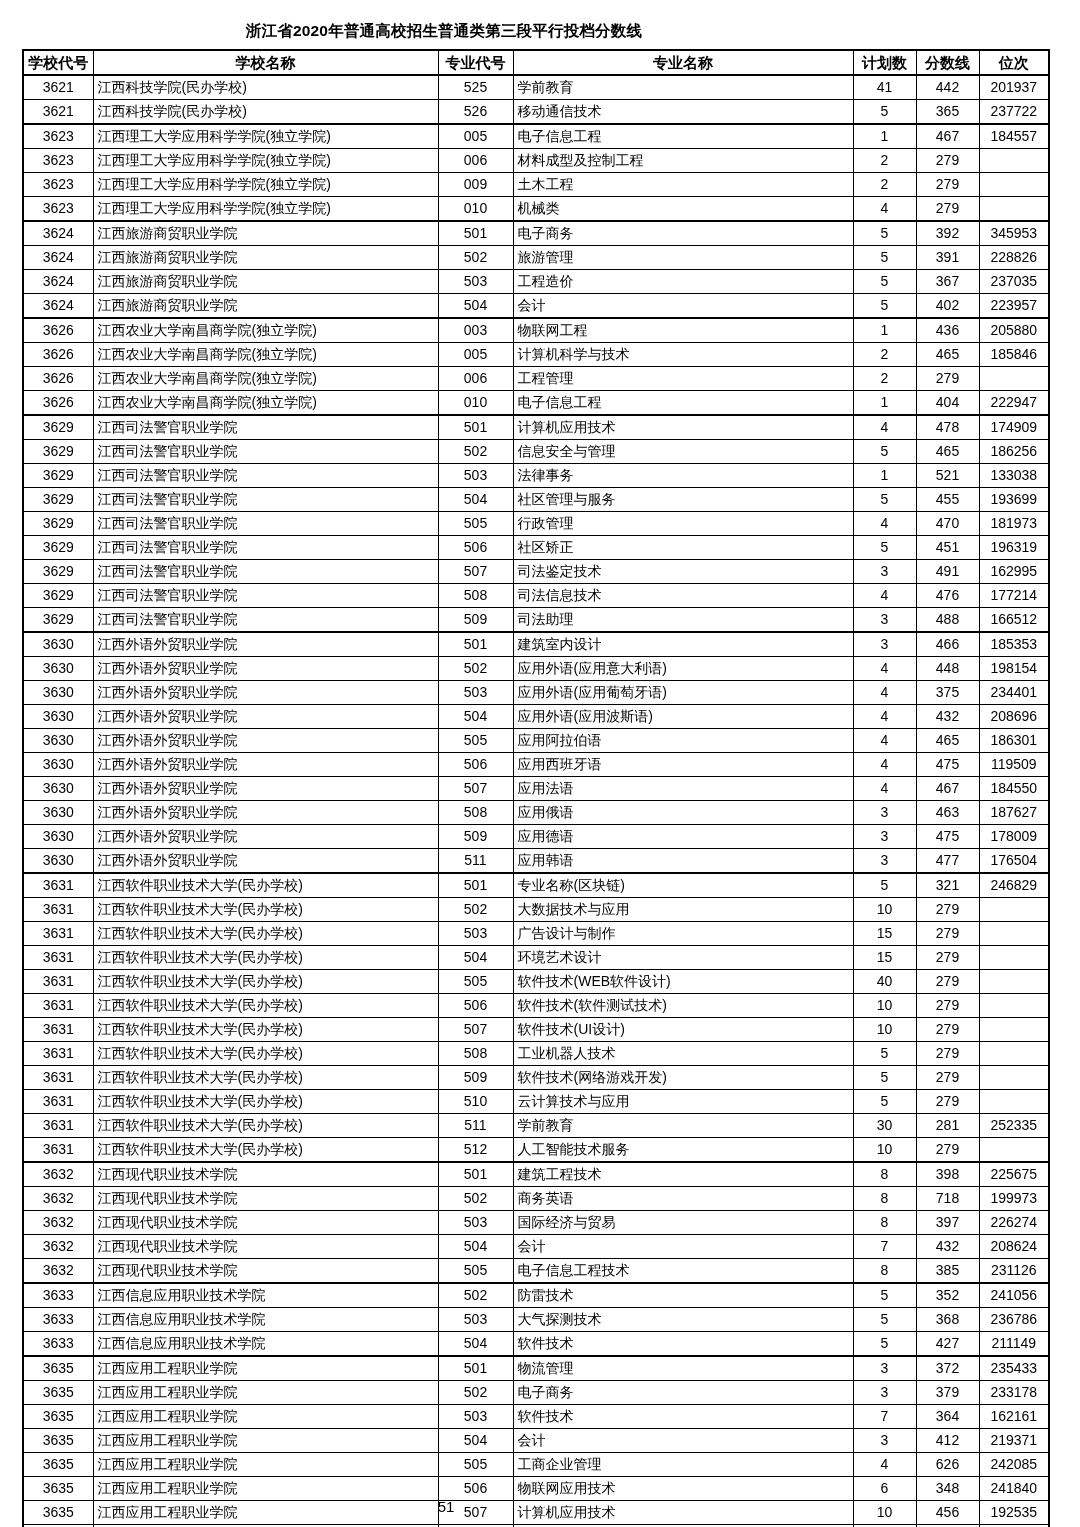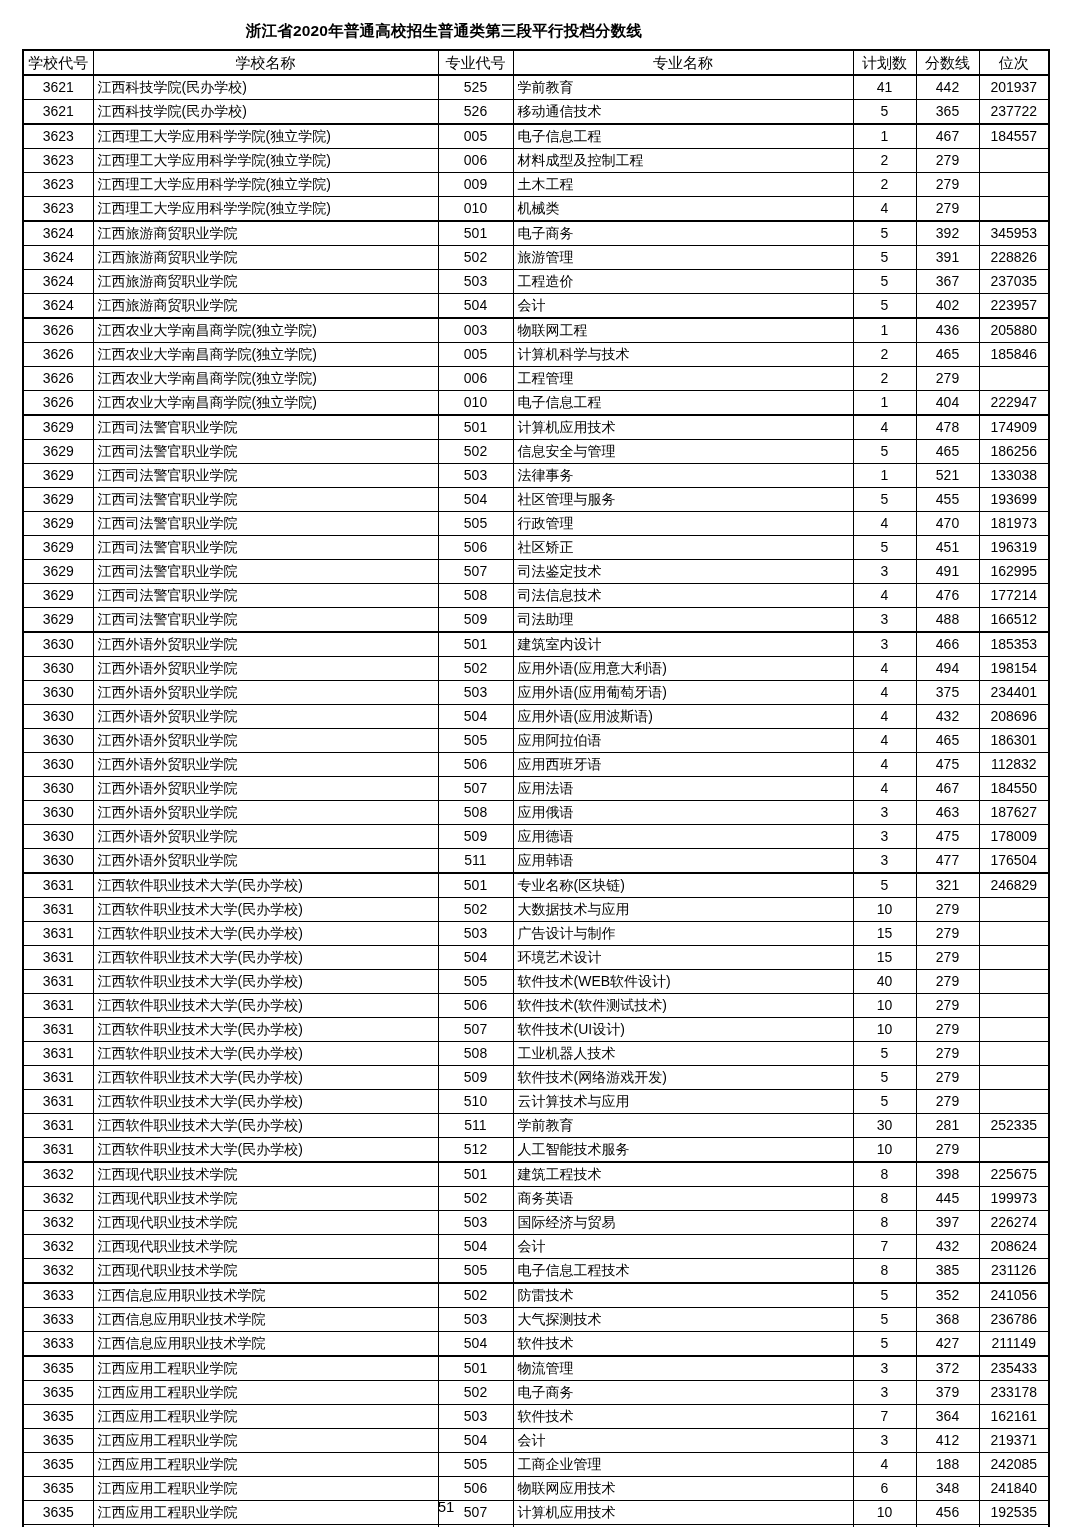--- a/index.html
+++ b/index.html
@@ -58,21 +58,21 @@
     overflow: hidden;
     white-space: nowrap;
   }
 
   
   table.score-table {
     border: 2px solid #000000;
   }
 
   thead th {
-    font-weight: normal;
+    font-weight: bold;
     text-align: center;
     border-bottom: 2px solid #000000 !important;
     height: 24px;
     line-height: 24px;
     font-size: 15px;
   }
 
   
   col.c-school-code { width: 70px; }
   col.c-school-name { width: 345px; }
@@ -355,21 +355,21 @@
             <td class="plan">3</td>
             <td class="score">466</td>
             <td class="rank">185353</td>
           </tr>
           <tr>
             <td class="school-code">3630</td>
             <td class="school-name">江西外语外贸职业学院</td>
             <td class="major-code">502</td>
             <td class="major-name">应用外语(应用意大利语)</td>
             <td class="plan">4</td>
-            <td class="score">494</td>
+            <td class="score">448</td>
             <td class="rank">198154</td>
           </tr>
           <tr>
             <td class="school-code">3630</td>
             <td class="school-name">江西外语外贸职业学院</td>
             <td class="major-code">503</td>
             <td class="major-name">应用外语(应用葡萄牙语)</td>
             <td class="plan">4</td>
             <td class="score">375</td>
             <td class="rank">234401</td>
@@ -392,21 +392,21 @@
             <td class="score">465</td>
             <td class="rank">186301</td>
           </tr>
           <tr>
             <td class="school-code">3630</td>
             <td class="school-name">江西外语外贸职业学院</td>
             <td class="major-code">506</td>
             <td class="major-name">应用西班牙语</td>
             <td class="plan">4</td>
             <td class="score">475</td>
-            <td class="rank">112832</td>
+            <td class="rank">119509</td>
           </tr>
           <tr>
             <td class="school-code">3630</td>
             <td class="school-name">江西外语外贸职业学院</td>
             <td class="major-code">507</td>
             <td class="major-name">应用法语</td>
             <td class="plan">4</td>
             <td class="score">467</td>
             <td class="rank">184550</td>
           </tr>
@@ -553,21 +553,21 @@
             <td class="plan">8</td>
             <td class="score">398</td>
             <td class="rank">225675</td>
           </tr>
           <tr>
             <td class="school-code">3632</td>
             <td class="school-name">江西现代职业技术学院</td>
             <td class="major-code">502</td>
             <td class="major-name">商务英语</td>
             <td class="plan">8</td>
-            <td class="score">445</td>
+            <td class="score">718</td>
             <td class="rank">199973</td>
           </tr>
           <tr>
             <td class="school-code">3632</td>
             <td class="school-name">江西现代职业技术学院</td>
             <td class="major-code">503</td>
             <td class="major-name">国际经济与贸易</td>
             <td class="plan">8</td>
             <td class="score">397</td>
             <td class="rank">226274</td>
@@ -652,21 +652,21 @@
             <td class="plan">3</td>
             <td class="score">412</td>
             <td class="rank">219371</td>
           </tr>
           <tr>
             <td class="school-code">3635</td>
             <td class="school-name">江西应用工程职业学院</td>
             <td class="major-code">505</td>
             <td class="major-name">工商企业管理</td>
             <td class="plan">4</td>
-            <td class="score">188</td>
+            <td class="score">626</td>
             <td class="rank">242085</td>
           </tr>
           <tr>
             <td class="school-code">3635</td>
             <td class="school-name">江西应用工程职业学院</td>
             <td class="major-code">506</td>
             <td class="major-name">物联网应用技术</td>
             <td class="plan">6</td>
             <td class="score">348</td>
             <td class="rank">241840</td>

